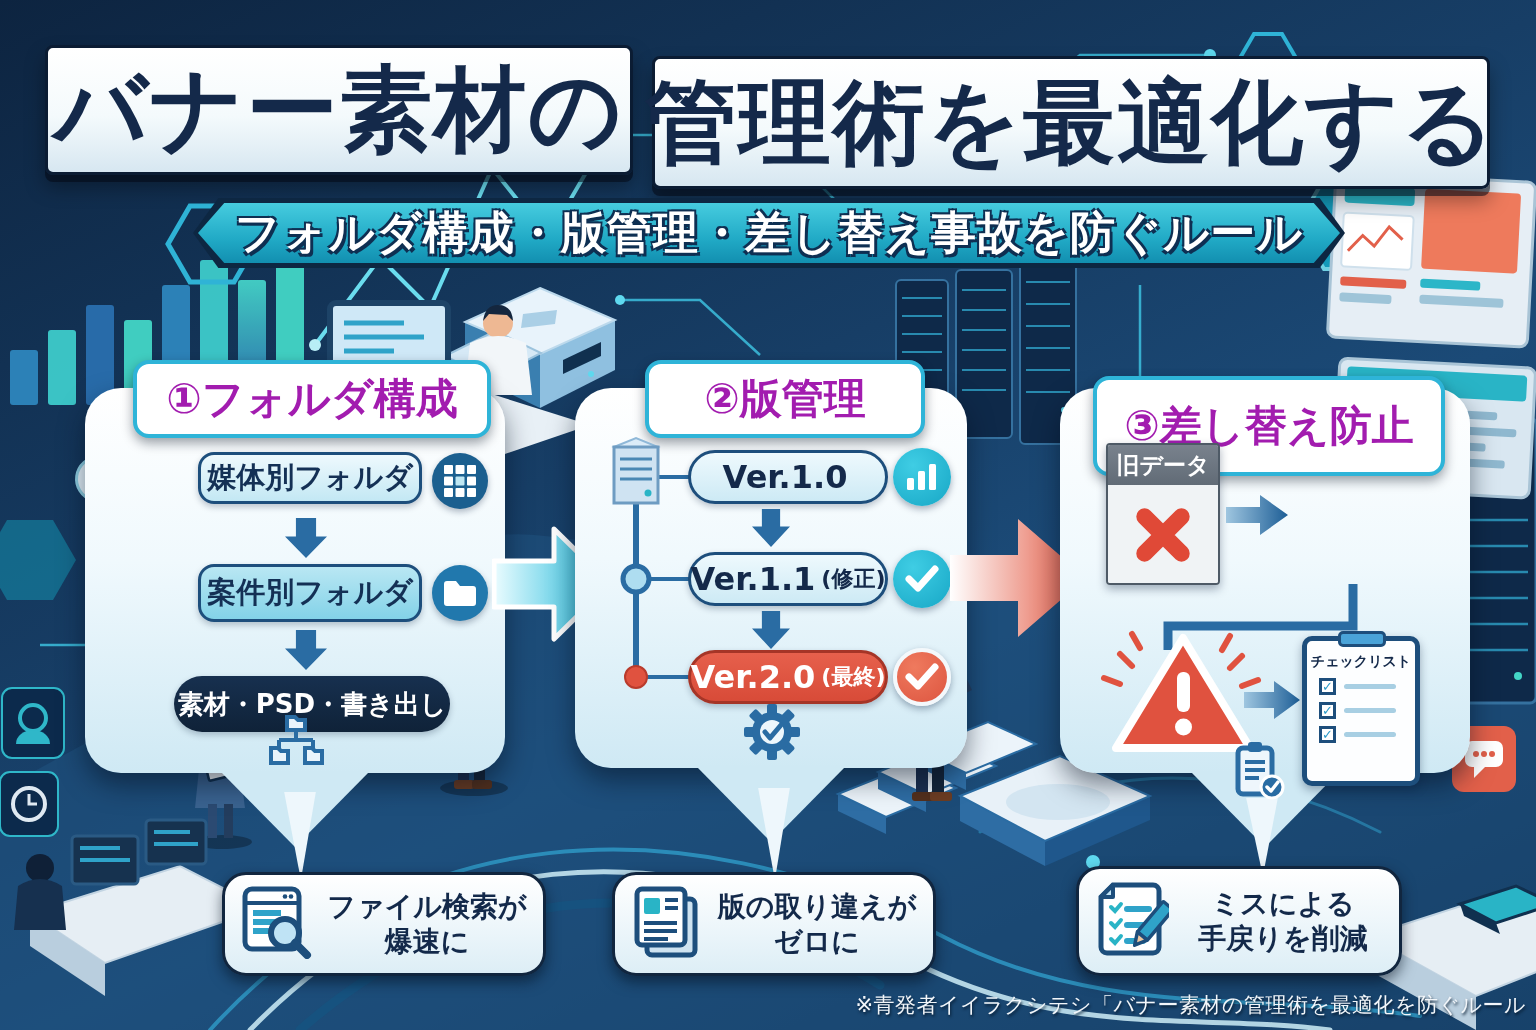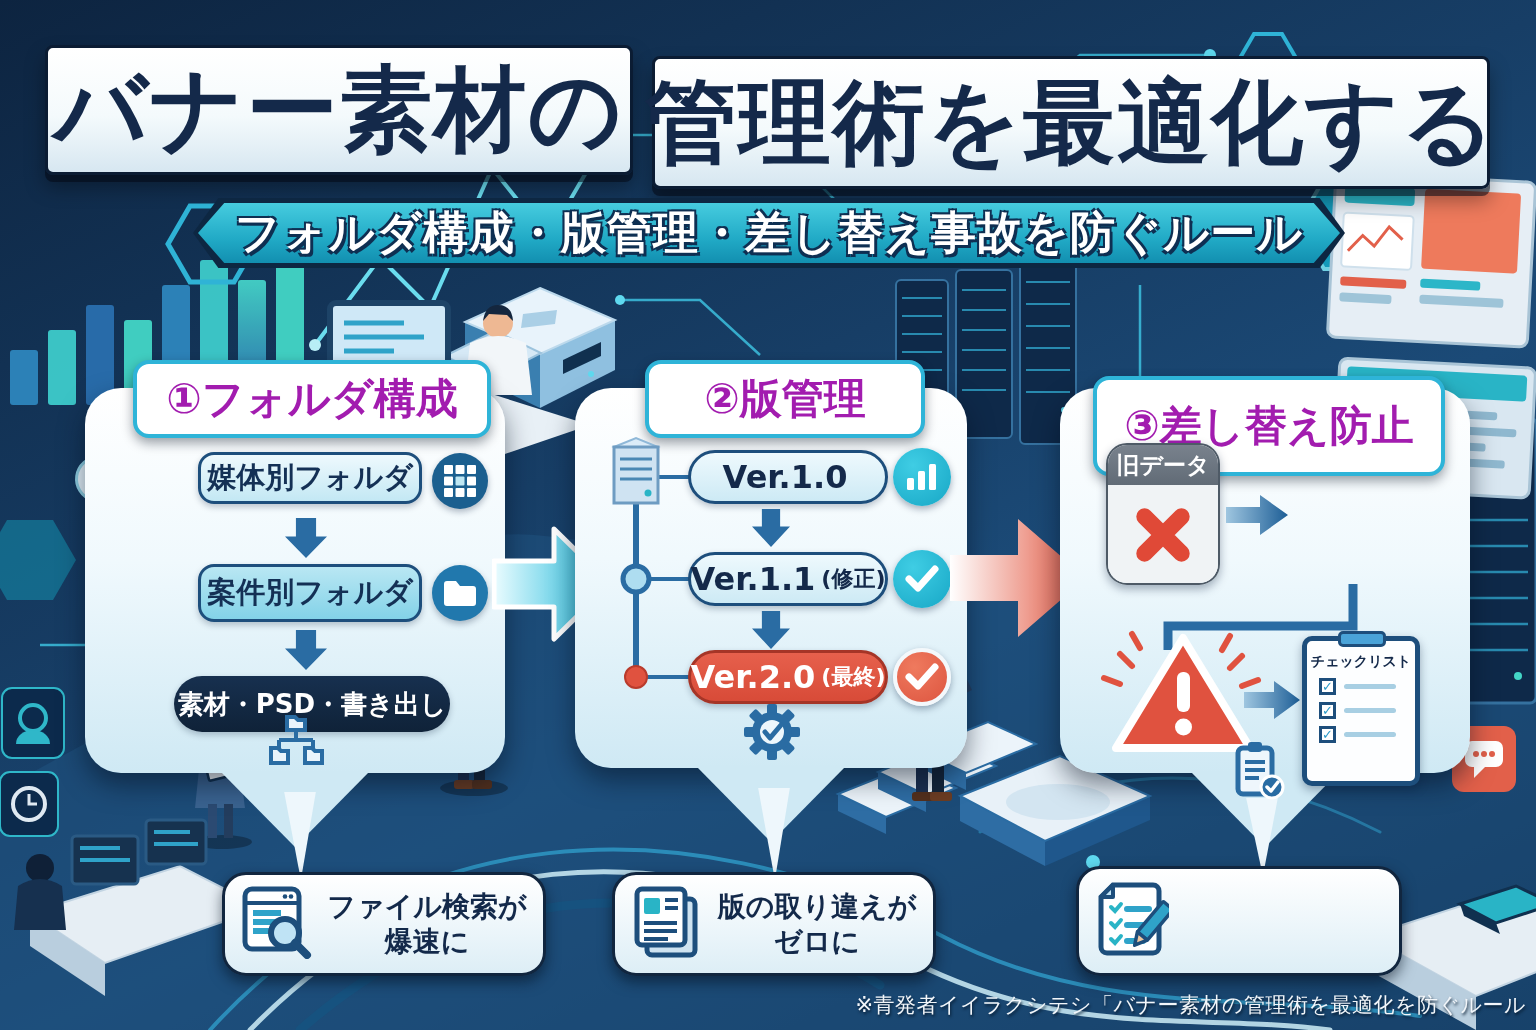--- a/index.html
+++ b/index.html
@@ -43,21 +43,21 @@
   .vpill{border:3px solid #1d4e7c;border-radius:28px;background:linear-gradient(180deg,#eef9fd,#cdeaf5);
     display:flex;align-items:center;justify-content:center;gap:6px;font-weight:bold;color:#14294a;
     font-size:32px;white-space:nowrap;box-shadow:0 3px 6px rgba(10,30,60,.25)}
   .vpill .vnote{font-size:22px;font-weight:bold}
   .vpill.final{background:linear-gradient(180deg,#e66а4e,#d84b38);background:linear-gradient(180deg,#e6604c,#d84b38);
     color:#fff;border:3px solid #a53527}
   .badge{border-radius:50%;display:flex;align-items:center;justify-content:center;box-shadow:0 3px 7px rgba(10,30,60,.35)}
   .badge-cyan{background:radial-gradient(circle at 35% 30%,#3fcde4,#17a7c6)}
   .badge-red{background:radial-gradient(circle at 35% 30%,#ef7a5e,#dd5540);border:4px solid #f4f8fb}
   
-  .data-card{border-radius:21px;overflow:hidden;box-shadow:0 4px 10px rgba(10,30,60,.35);border:2px solid #4e5a66}
+  .data-card{border-radius:4px;overflow:hidden;box-shadow:0 4px 10px rgba(10,30,60,.35);border:2px solid #4e5a66}
   .card-head{height:40px;display:flex;align-items:center;justify-content:center;color:#fff;font-weight:bold;font-size:23px;white-space:nowrap}
   .card-body{height:100px;display:flex;align-items:center;justify-content:center}
   .checklist{background:#fdfeff;border:5px solid #1d4e7c;border-radius:10px;box-shadow:0 4px 10px rgba(10,30,60,.35)}
   .cl-tab{position:absolute;top:-10px;left:31px;width:48px;height:16px;background:#4aa3d8;border:3px solid #1d4e7c;border-radius:5px}
   .cl-title{margin-top:12px;text-align:center;font-size:14px;font-weight:bold;color:#14294a;white-space:nowrap}
   .cl-row{display:flex;align-items:center;gap:8px;margin:7px 0 0 12px}
   .cl-box{width:17px;height:17px;border:3px solid #1d4e7c;background:#fff;display:flex;align-items:center;justify-content:center;
     font-size:13px;font-weight:bold;color:#2a9ac9;line-height:1}
   .cl-line{width:52px;height:5px;background:#a8cfe3;border-radius:3px}
   
@@ -581,17 +581,21 @@
           <path d="M16,42 l4,4 6,-7" fill="none" stroke="#29b4c6" stroke-width="4"></path>
           <path d="M16,58 l4,4 6,-7" fill="none" stroke="#29b4c6" stroke-width="4"></path>
           <path d="M32,28 h22 M32,44 h22 M32,60 h16" stroke="#2fa3c9" stroke-width="6"></path>
         </g>
         <g transform="rotate(40 56 44)">
           <rect x="50" y="18" width="13" height="40" rx="2" fill="#2fa3c9" stroke="#1d4e7c" stroke-width="3.5"></rect>
           <polygon points="50,58 63,58 56.5,70" fill="#f0c8a0" stroke="#1d4e7c" stroke-width="3.5" stroke-linejoin="round"></polygon>
         </g>
       </svg>
     </div>
+    <div class="callout-text">
+      <div>ミスによる</div>
+      <div>手戻りを削減</div>
+    </div>
   </div>
 
   <div class="abs footer" style="left:800px;top:991px;width:726px">※青発者イイラクシテシ「バナー素材の管理術を最適化を防ぐルール</div>
 
 </div>
 
 </body></html>

